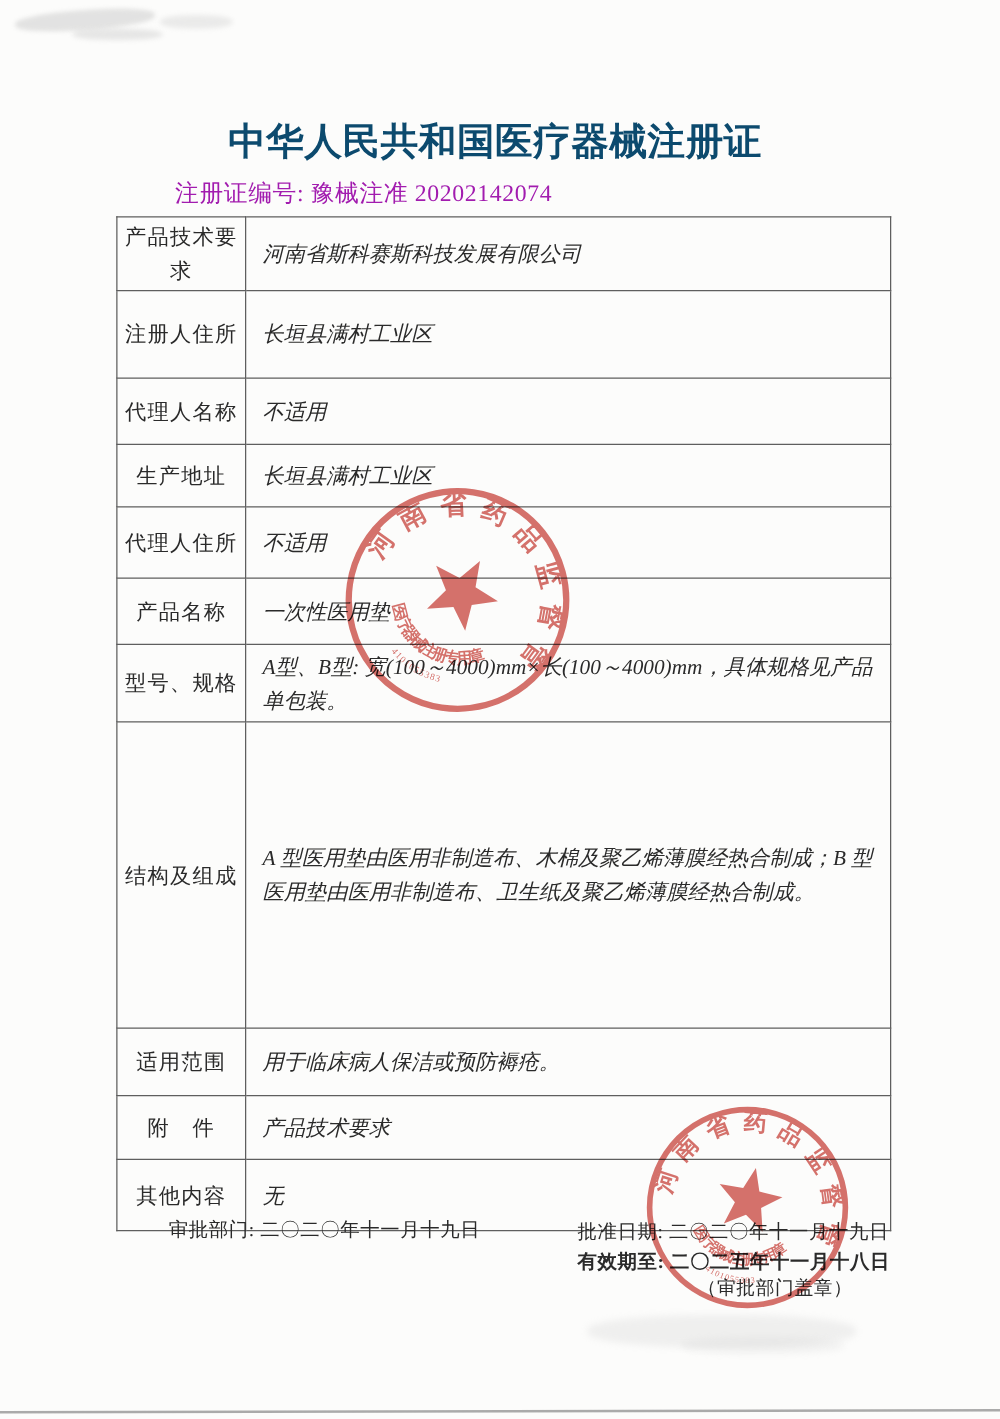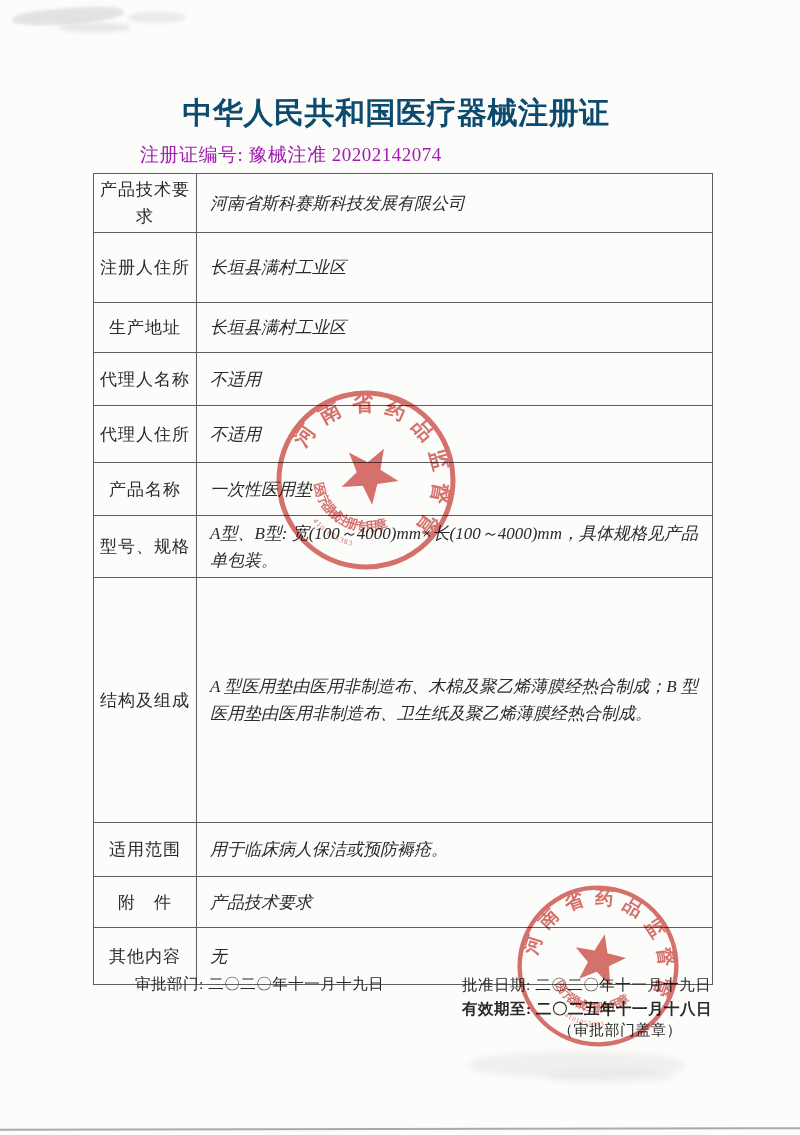--- a/index.html
+++ b/index.html
@@ -74,27 +74,27 @@
       </colgroup>
     <tbody>
       <tr style="height:59px">
         <td class="lbl">产品技术要求</td>
         <td class="val">河南省斯科赛斯科技发展有限公司</td>
       </tr>
       <tr style="height:70px">
         <td class="lbl">注册人住所</td>
         <td class="val">长垣县满村工业区</td>
       </tr>
+      <tr style="height:53px">
+        <td class="lbl">代理人名称</td>
+        <td class="val">不适用</td>
+      </tr>
       <tr style="height:50px">
         <td class="lbl">生产地址</td>
         <td class="val">长垣县满村工业区</td>
-      </tr>
-      <tr style="height:53px">
-        <td class="lbl">代理人名称</td>
-        <td class="val">不适用</td>
       </tr>
       <tr style="height:57px">
         <td class="lbl">代理人住所</td>
         <td class="val">不适用</td>
       </tr>
       <tr style="height:53px">
         <td class="lbl">产品名称</td>
         <td class="val">一次性医用垫</td>
       </tr>
       <tr style="height:62px">

